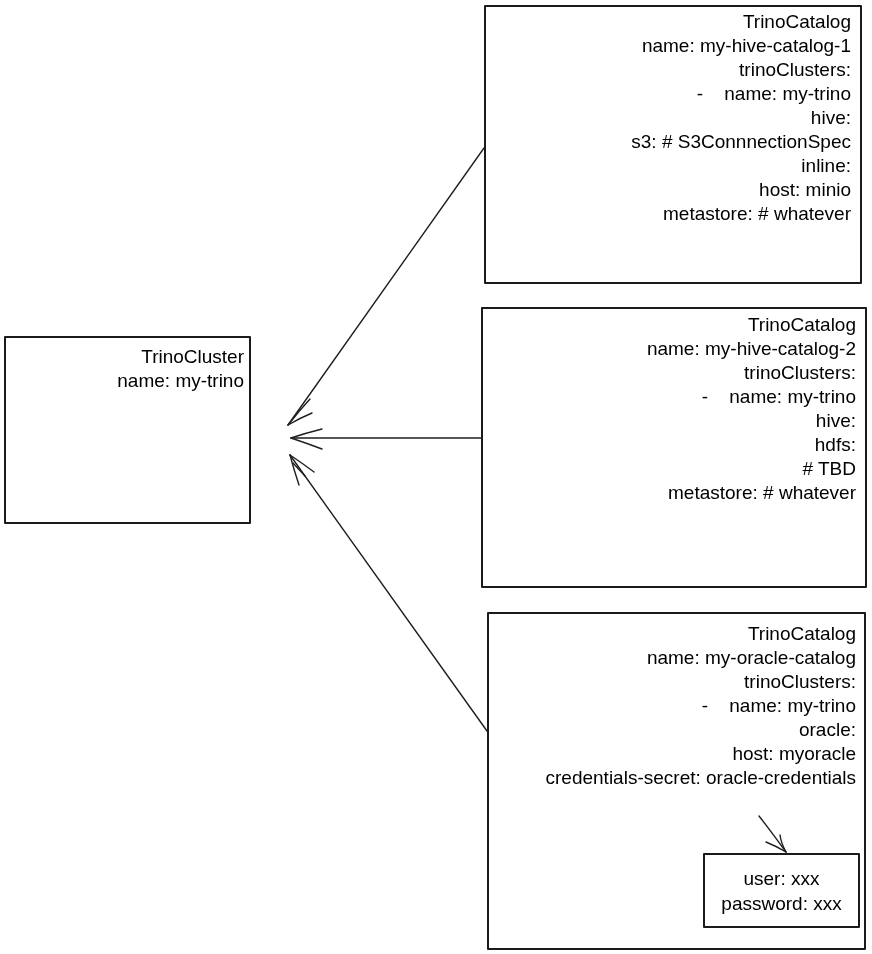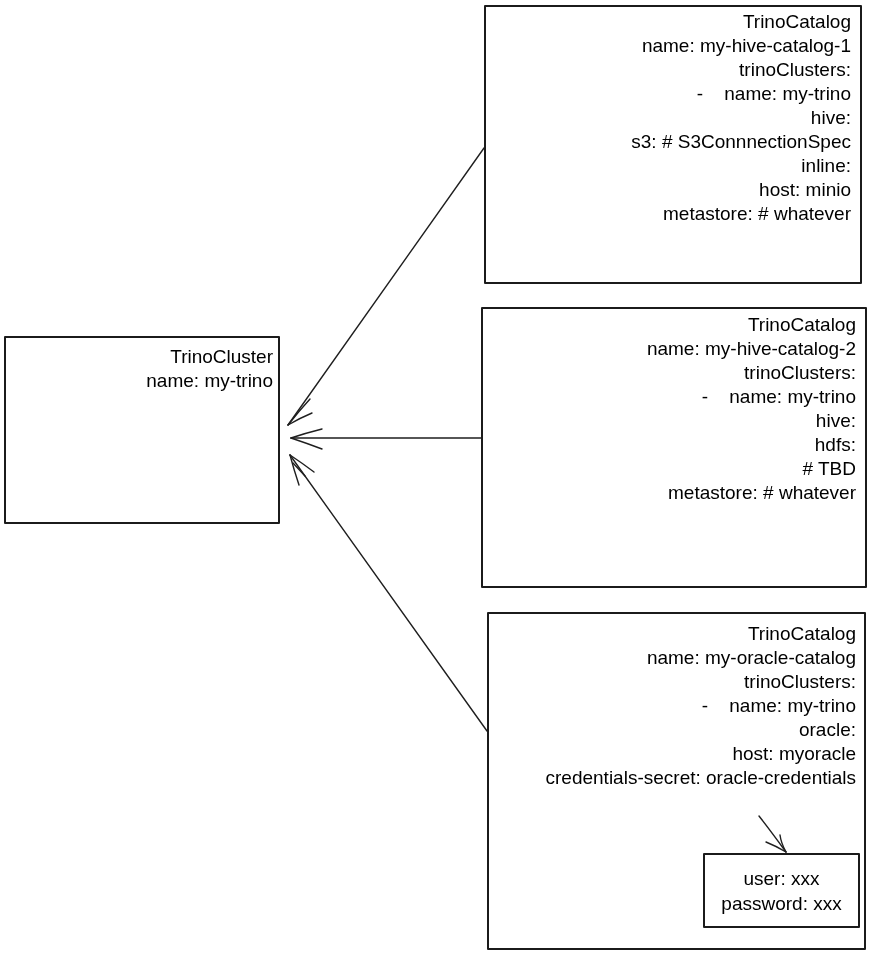--- a/index.html
+++ b/index.html
@@ -21,21 +21,21 @@
     z-index: 1;
   }
   .node pre {
     font-family: "Liberation Sans", sans-serif;
     font-size: 19px;
     line-height: 24px;
     white-space: pre;
     color: #000000;
     text-align: right;
   }
-  .node-cluster   { left: 4px;   top: 336px; width: 276px; height: 188px; padding: 7px 5px; }
+  .node-cluster   { left: 4px;   top: 336px; width: 247px; height: 188px; padding: 7px 5px; }
   .node-catalog-1 { left: 484px; top: 5px;   width: 378px; height: 279px; padding: 3px 9px; }
   .node-catalog-2 { left: 481px; top: 307px; width: 386px; height: 281px; padding: 4px 9px; }
   .node-catalog-3 { left: 487px; top: 612px; width: 379px; height: 338px; padding: 8px 8px; }
   .node-secret {
     left: 703px; top: 853px; width: 157px; height: 75px;
     display: flex; align-items: center; justify-content: center;
     z-index: 2;
   }
   .node-secret pre { text-align: center; line-height: 25px; }
   .connectors {

